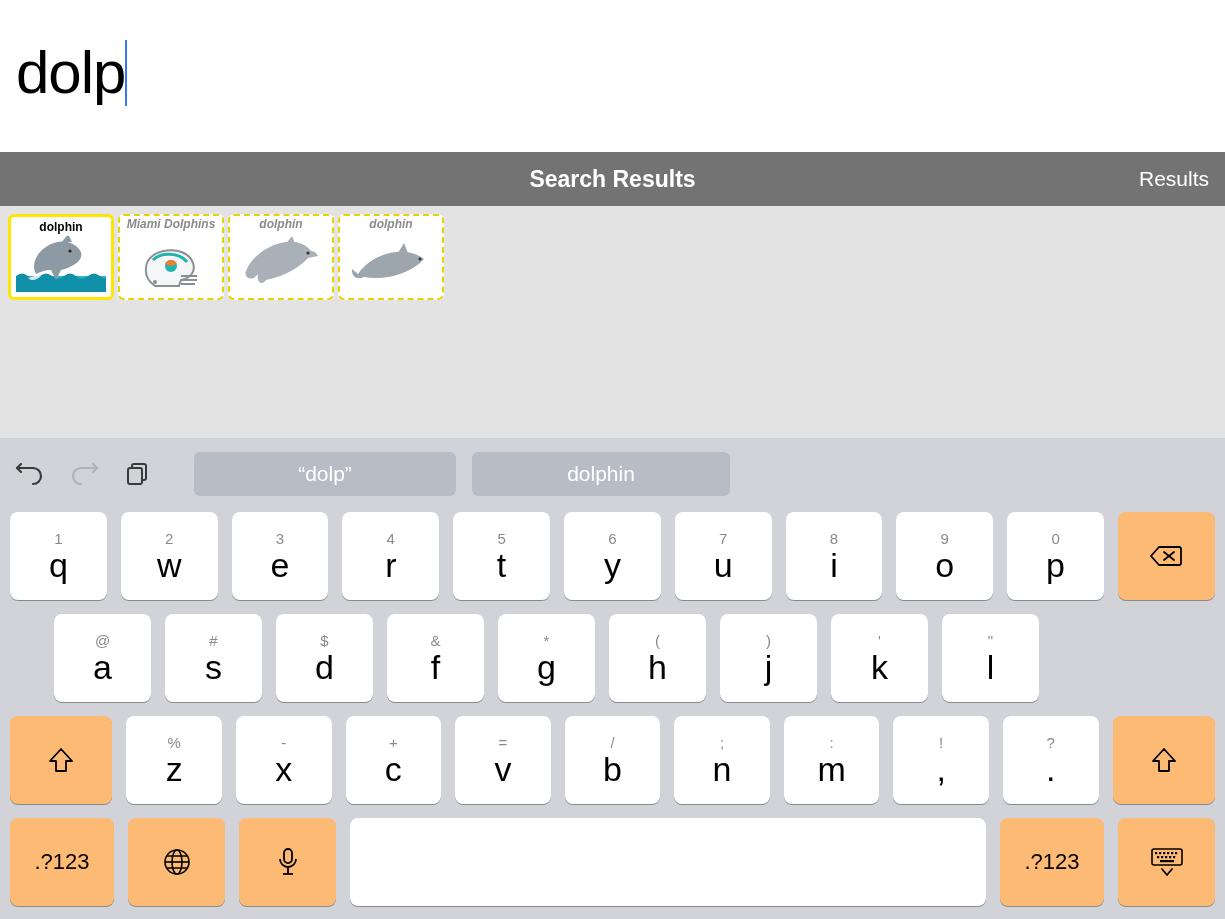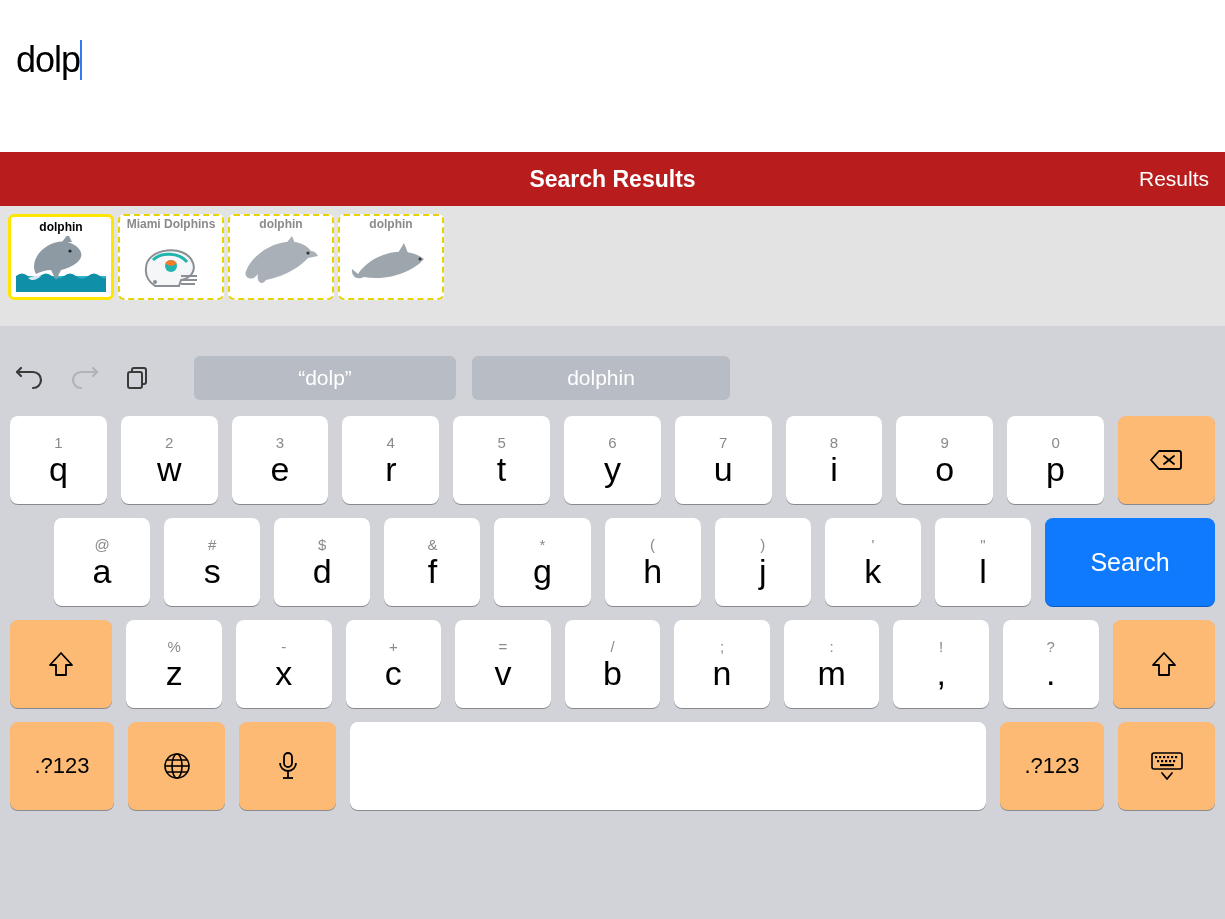--- a/index.html
+++ b/index.html
@@ -1,37 +1,37 @@
 <!DOCTYPE html>
 <html><head>
 <meta charset="utf-8">
 <style>
   * { box-sizing: border-box; margin: 0; padding: 0; font-family: -apple-system, "Helvetica Neue", Helvetica, Arial, sans-serif; }
   html, body { width: 1225px; height: 919px; background: #fff; overflow: hidden; }
 
   
   .input-area { height: 152px; padding: 40px 16px 0 16px; background: #fff; }
-  .input-text { font-size: 36px; letter-spacing: -1px; color: #000; display: inline-block; border-right: 2px solid #3478f6; line-height: 1.1; }
+  .input-text { font-size: 60px; letter-spacing: -1px; color: #000; display: inline-block; border-right: 2px solid #3478f6; line-height: 1.1; }
 
   
-  .header-bar { height: 54px; background: #b91c1c; display: flex; align-items: center; justify-content: center; position: relative; }
+  .header-bar { height: 54px; background: #737373; display: flex; align-items: center; justify-content: center; position: relative; }
   .header-title { color: #fff; font-size: 23px; font-weight: 700; }
   .header-cancel { position: absolute; right: 16px; color: #fff; font-size: 21px; font-weight: 400; }
 
   
   .results-area { height: 232px; background: #e3e3e3; padding: 8px; display: flex; gap: 4px; align-items: flex-start; }
   .result-tile { width: 106px; height: 86px; border-radius: 6px; display: flex; flex-direction: column; align-items: center; padding: 4px; position: relative; }
   .result-tile.selected { background: #fff; border: 3px solid #ffe600; }
   .result-tile.dashed { background: #fff; outline: 2px dashed #e6d300; outline-offset: -2px; }
   .tile-label { font-size: 12px; font-weight: 700; text-align: center; line-height: 1.1; }
-  .tile-label.alt { color: #8a8a8a; font-size: 12px; }
+  .tile-label.alt { color: #8a8a8a; font-size: 12px; font-style: italic; }
   .tile-icon { flex: 1; display: flex; align-items: center; justify-content: center; width: 100%; }
 
   
-  .keyboard { position: absolute; left: 0; right: 0; bottom: 0; height: 593px; background: #d1d3d9; padding-top: 28px; }
+  .keyboard { position: absolute; left: 0; right: 0; bottom: 0; height: 481px; background: #d1d3d9; padding-top: 12px; }
   .suggest-row { height: 48px; display: flex; align-items: center; padding: 0 10px; gap: 14px; }
   .edit-btn { width: 40px; height: 36px; display: flex; align-items: center; justify-content: center; color: #4a4a4a; }
   .edit-btn.dim { color: #b0b2b8; }
   .suggest-chip { height: 44px; background: #b8bcc4; border-radius: 6px; display: flex; align-items: center; justify-content: center; color: #fff; font-size: 21px; }
   #sugg-0 { width: 262px; margin-left: 22px; }
   #sugg-1 { width: 258px; margin-left: 2px; }
   #sugg-2 { width: 258px; margin-left: 2px; }
 
   .key-row { display: flex; gap: 14px; padding: 0 10px; margin-top: 14px; }
   .key { background: #fff; border-radius: 8px; box-shadow: 0 1px 0 #898a8d; display: flex; flex-direction: column; align-items: center; justify-content: center; height: 88px; width: 97px; }
@@ -219,21 +219,20 @@
         <span class="key-main">j</span>
       </div>
       <div class="key">
         <span class="key-alt">'</span>
         <span class="key-main">k</span>
       </div>
       <div class="key">
         <span class="key-alt">"</span>
         <span class="key-main">l</span>
       </div>
-      <div class="search-key">Search</div>
     </div>
 
   <div class="key-row row3" id="row3pad">
     <div class="key mod-key shift">
       <svg width="28" height="28" viewBox="0 0 28 28">
           <path d="M14 3 L25 15 H19 V25 H9 V15 H3 Z" fill="none" stroke="#000" stroke-width="1.8" stroke-linejoin="round"></path>
         </svg>
     </div>
   <div class="key">
         <span class="key-alt">%</span>

